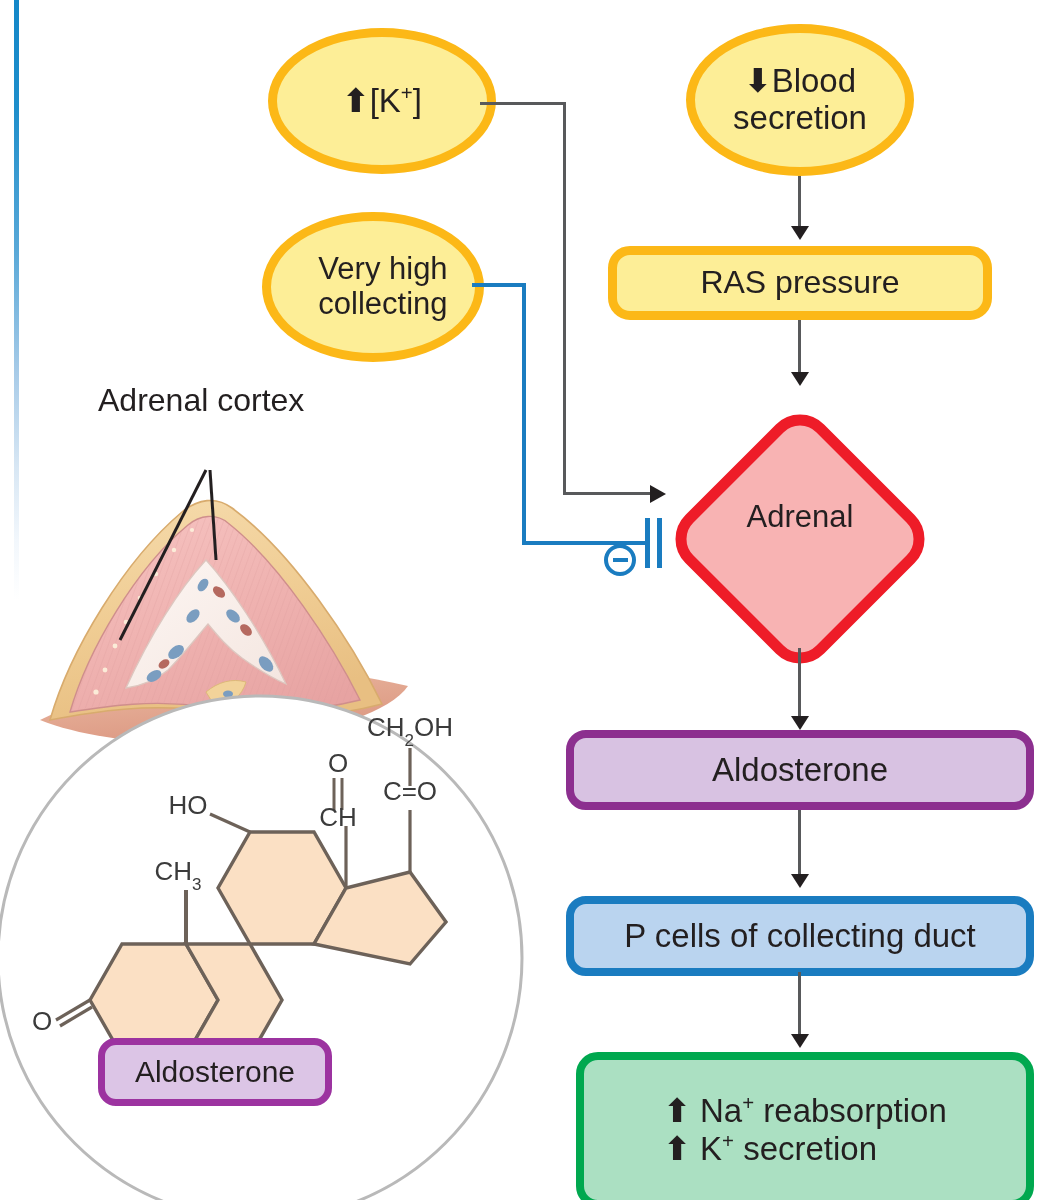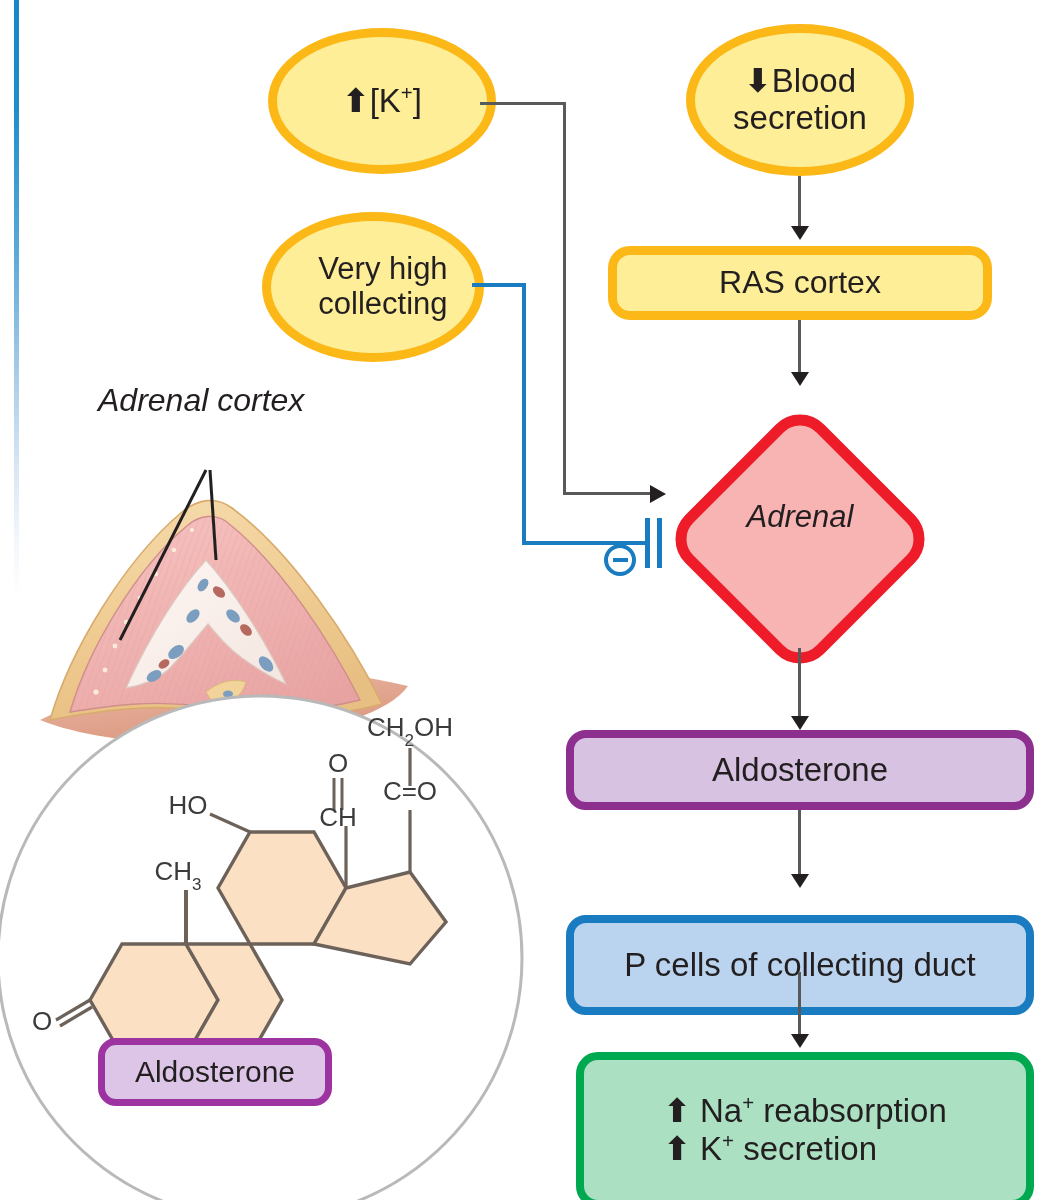--- a/index.html
+++ b/index.html
@@ -163,45 +163,45 @@
   <div class="abs inh-bar" style="left:645px; top:518px; height:50px;"></div>
   <div class="abs inh-bar" style="left:657px; top:518px; height:50px;"></div>
   <div id="minus-circle" class="abs" style="left:604px; top:544px;">
     <span></span>
   </div>
 
   <div class="abs conn-v" style="left:798px; top:176px; width:3px; height:52px;"></div>
   <div class="abs arrow-down" style="left:791px; top:226px;"></div>
 
   <div class="abs rbox yellow" style="left:608px; top:246px; width:384px; height:74px;">
-    <span class="node-text" style="font-size:32px;">RAS cortex</span>
+    <span class="node-text" style="font-size:32px;">RAS pressure</span>
   </div>
 
   <div class="abs conn-v" style="left:798px; top:320px; width:3px; height:54px;"></div>
   <div class="abs arrow-down" style="left:791px; top:372px;"></div>
 
   <div class="abs" style="left:660px; top:399px; width:280px; height:280px;
               display:flex; align-items:center; justify-content:center;">
     <div id="diamond-shape"></div>
-    <div id="diamond-label" class="abs" style="left:40px; top:100px; font-size:31px;font-style:italic;">
+    <div id="diamond-label" class="abs" style="left:40px; top:100px; font-size:31px;">
       <div>Adrenal</div>
     </div>
   </div>
 
   <div class="abs conn-v" style="left:798px; top:648px; width:3px; height:74px;"></div>
   <div class="abs arrow-down" style="left:791px; top:716px;"></div>
 
   <div class="abs rbox purple" style="left:566px; top:730px; width:468px; height:80px;">
     <span class="node-text" style="font-size:33px;">Aldosterone</span>
   </div>
 
   <div class="abs conn-v" style="left:798px; top:810px; width:3px; height:70px;"></div>
   <div class="abs arrow-down" style="left:791px; top:874px;"></div>
 
-  <div class="abs rbox blue" style="left:566px; top:915px; width:468px; height:100px;">
+  <div class="abs rbox blue" style="left:566px; top:896px; width:468px; height:80px;">
     <span class="node-text" style="font-size:33px;">P cells of collecting duct</span>
   </div>
 
   <div class="abs conn-v" style="left:798px; top:972px; width:3px; height:68px;"></div>
   <div class="abs arrow-down" style="left:791px; top:1034px;"></div>
 
   <div class="abs rbox green" style="left:576px; top:1052px; width:458px; height:156px;">
     <div class="node-text" style="font-size:33px; text-align:left;">
       <div>
         <span class="arrow-glyph">⬆</span>
@@ -284,21 +284,21 @@
           <circle cx="126" cy="154" r="2.2"></circle>
         <circle cx="144" cy="130" r="2.2"></circle>
           <circle cx="162" cy="110" r="2.1"></circle>
       </g>
 
       <line x1="90" y1="220" x2="176" y2="50" stroke="#231f20" stroke-width="3"></line>
       <line x1="186" y1="140" x2="180" y2="50" stroke="#231f20" stroke-width="3"></line>
     </svg>
   </div>
 
-  <div id="callout-label" class="abs" style="left:98px; top:382px; font-size:32px;font-style:italic;">
+  <div id="callout-label" class="abs" style="left:98px; top:382px; font-size:32px;">
     <span>Adrenal cortex</span>
   </div>
 
   <div class="abs" style="left:-18px; top:690px; width:556px; height:512px;">
     <svg width="556" height="512" viewBox="0 0 556 512">
 
       <circle cx="278" cy="268" r="262" fill="#ffffff" stroke="#b9b9b9" stroke-width="3"></circle>
 
       <g>
 

